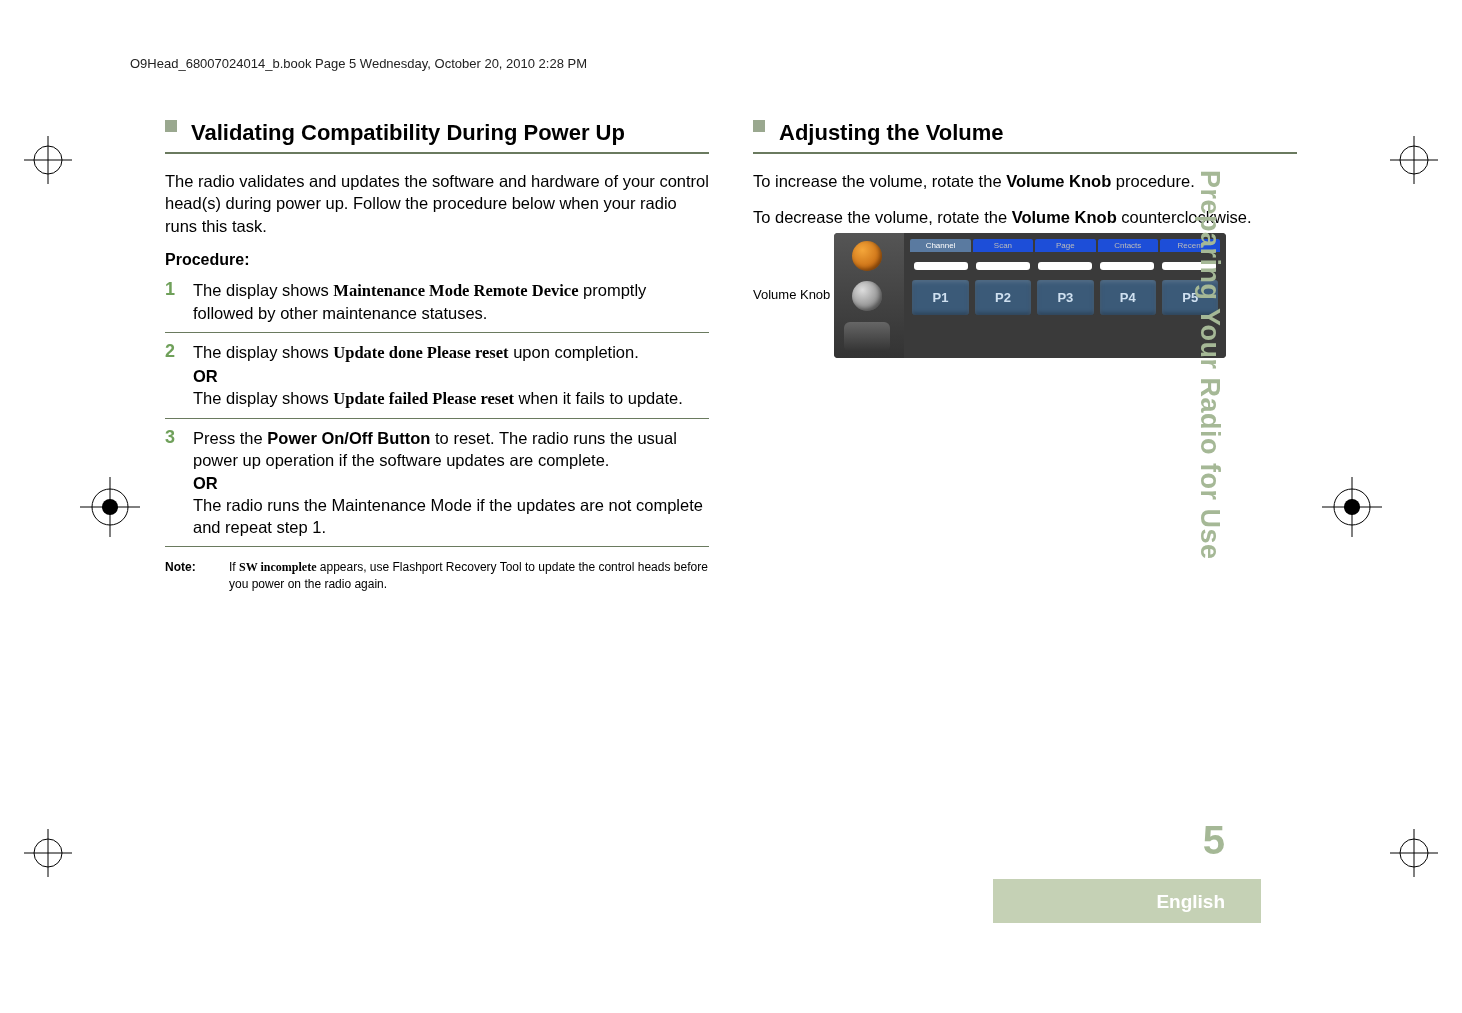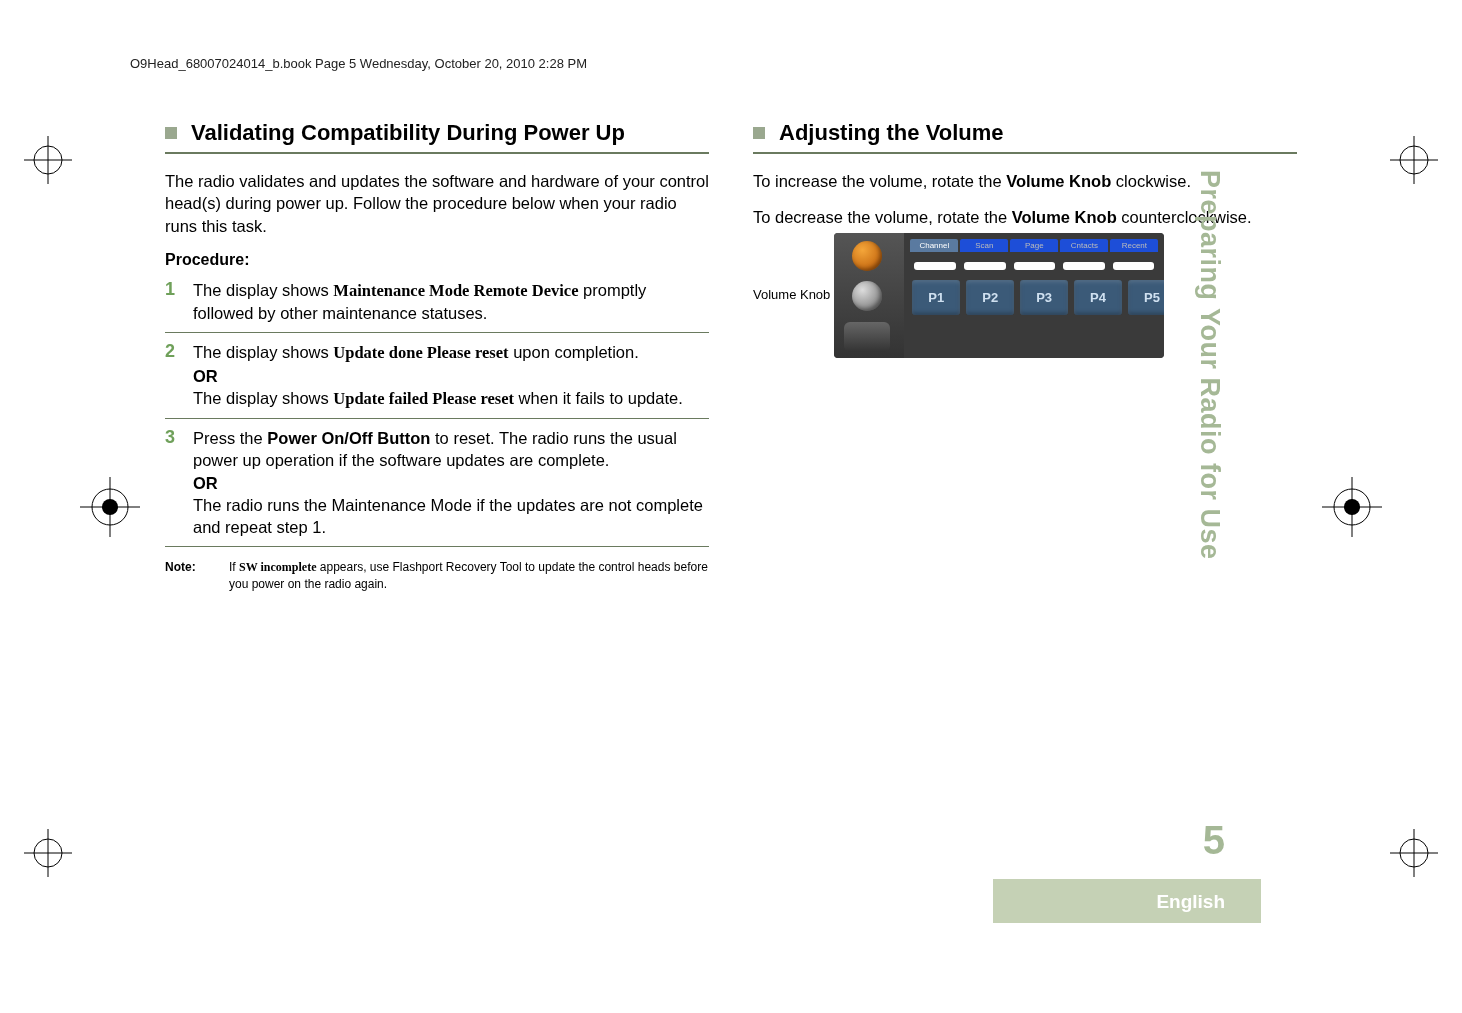--- a/index.html
+++ b/index.html
@@ -41,21 +41,20 @@
     right: 165px;
     bottom: 60px;
   }
   .columns {
     display: flex;
     gap: 44px;
   }
   .col { flex: 1; }
   .section-head {
     display: flex;
-    align-items: center;
     margin-bottom: 6px;
   }
   .sq-marker {
     width: 12px;
     height: 12px;
     background: #9aa88f;
     margin-right: 14px;
     flex-shrink: 0;
   }
   .section-title {
@@ -130,21 +129,21 @@
   }
   .leader {
     position: absolute;
     top: 60px;
     left: 91px;
     width: 50px;
     height: 22px;
     pointer-events: none;
   }
   .radio-img {
-    width: 330px;
+    width: 392px;
     height: 125px;
     background: #4a4a4a;
     border-radius: 4px;
     position: relative;
     overflow: hidden;
   }
   .radio-left {
     position: absolute;
     left: 0; top: 0; bottom: 0;
     width: 70px;
@@ -356,21 +355,21 @@
     </div>
 
     <div class="col">
       <div class="section-head">
         <div class="sq-marker"></div>
         <div class="section-title">Adjusting the Volume</div>
       </div>
       <div class="hr-line"></div>
 
       <p class="body-text">
-        <span>To increase the volume, rotate the </span><span class="bold">Volume Knob</span><span> clockwise.</span>
+        <span>To increase the volume, rotate the </span><span class="bold">Volume Knob</span><span> procedure.</span>
       </p>
       <p class="body-text" style="margin-bottom:4px">
         <span>To decrease the volume, rotate the </span><span class="bold">Volume Knob</span><span> counterclockwise.</span>
       </p>
 
       <div class="fig-wrap">
         <div class="fig-label">Volume Knob</div>
         <svg class="leader" viewBox="0 0 50 22">
             <line x1="0" y1="0" x2="50" y2="22" stroke="#000" stroke-width="1"></line>
           </svg>

